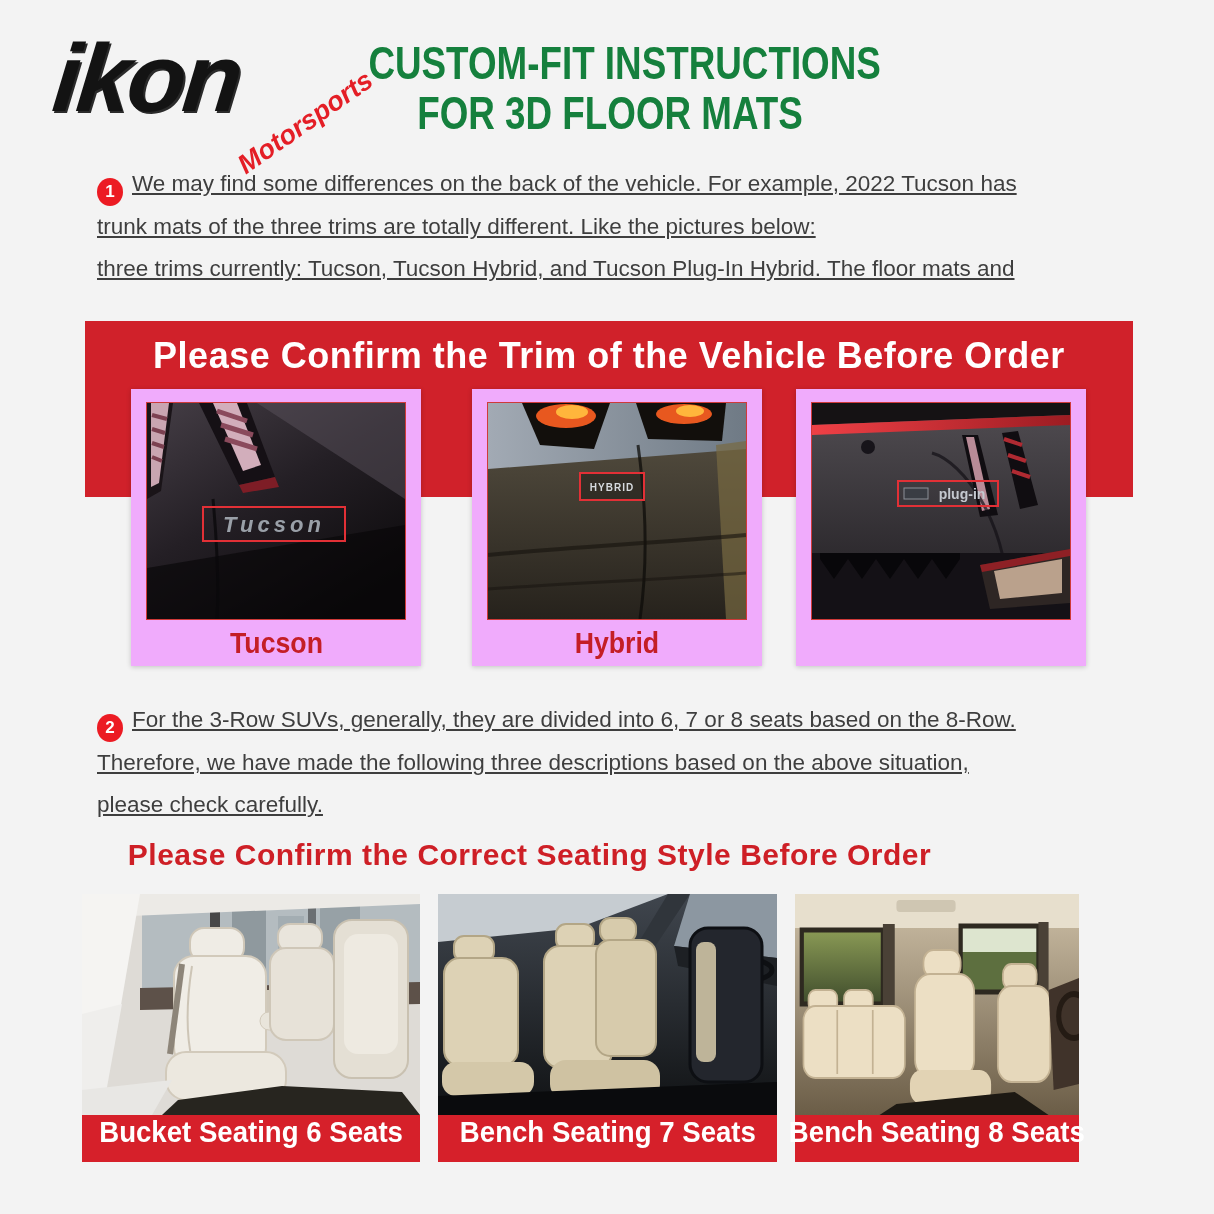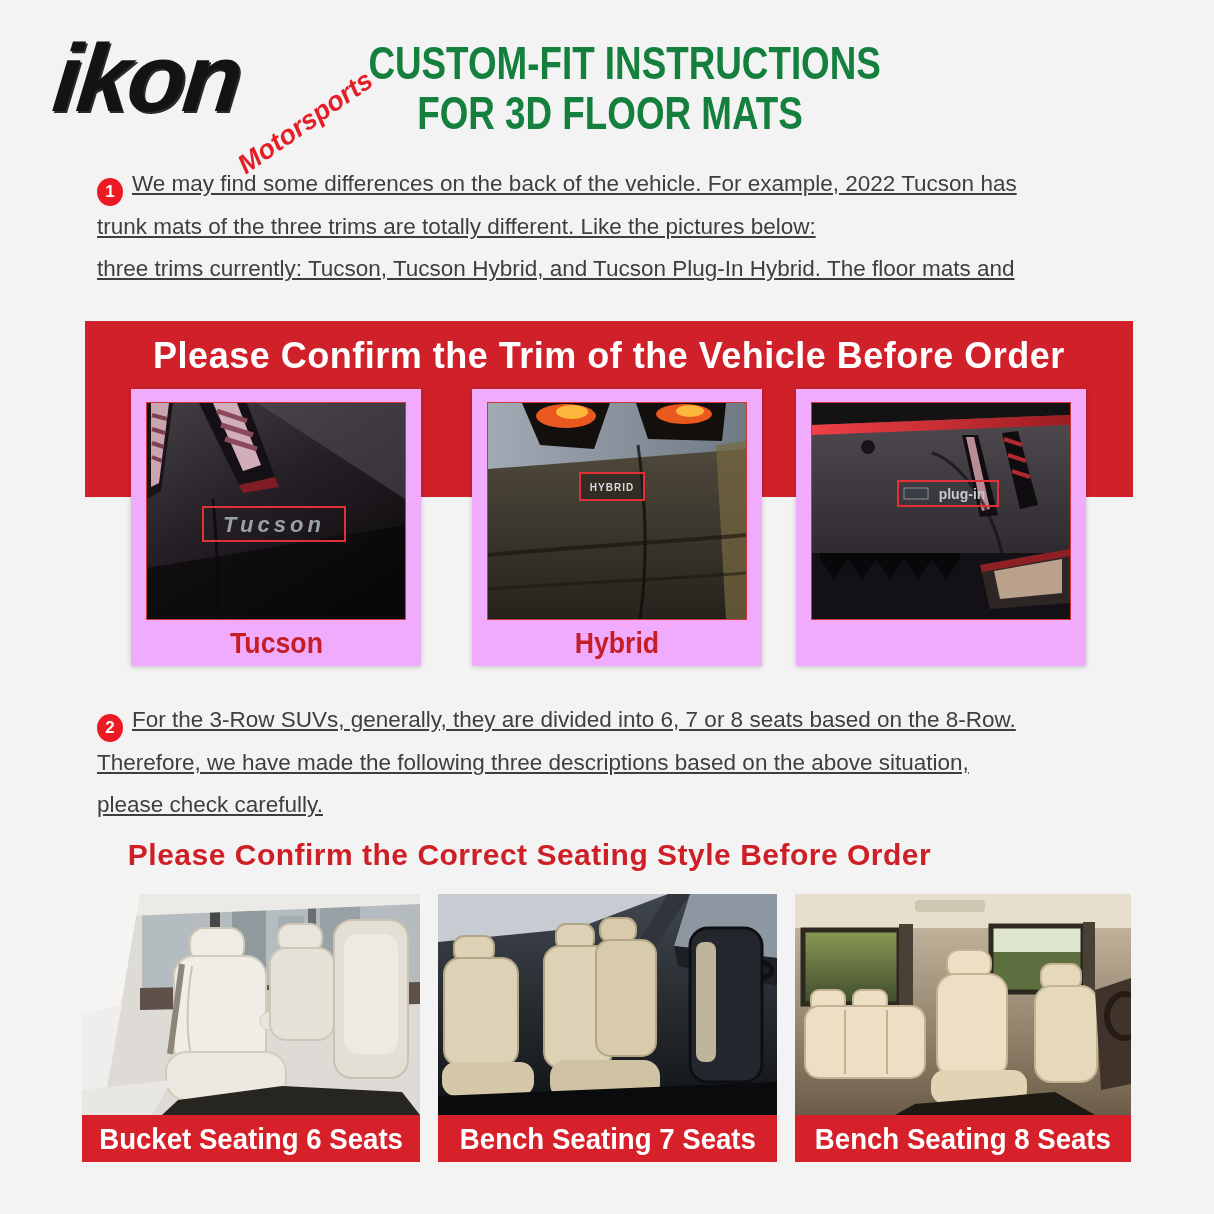--- a/index.html
+++ b/index.html
@@ -55,26 +55,26 @@
   }
   .cond { display:inline-block; transform:scaleX(0.92); transform-origin:center; white-space:nowrap; }
   
   .seating-heading {
     position:absolute; left:0; top:838px; width:1059px; text-align:center;
     color:#ce1f26; font-weight:700; font-size:30px; letter-spacing:0.5px;
   }
   .seat-fig { position:absolute; top:894px; height:268px; }
   .seat-fig.s1 { left:82px;  width:338px; }
   .seat-fig.s2 { left:438px; width:339px; }
-  .seat-fig.s3 { left:795px; width:336px; }
+  .seat-fig.s3 { left:795px; width:276px;padding-left:8px; }
   .seat-photo { position:absolute; left:0; right:0; top:0; bottom:47px; overflow:hidden; }
   .seat-photo svg { display:block; width:100%; height:100%; }
   .seat-band {
     position:absolute; left:0; right:0; bottom:0; height:47px; background:#d6202a;
-    display:flex; align-items:center; justify-content:center;
+    display:flex; align-items:flex-start; justify-content:center;
     color:#ffffff; font-weight:700; font-size:30px;
   }
 </style>
 </head>
 <body>
 
 <div class="page">
 
   <div class="logo">
     <div class="logo-ikon">ikon</div>

